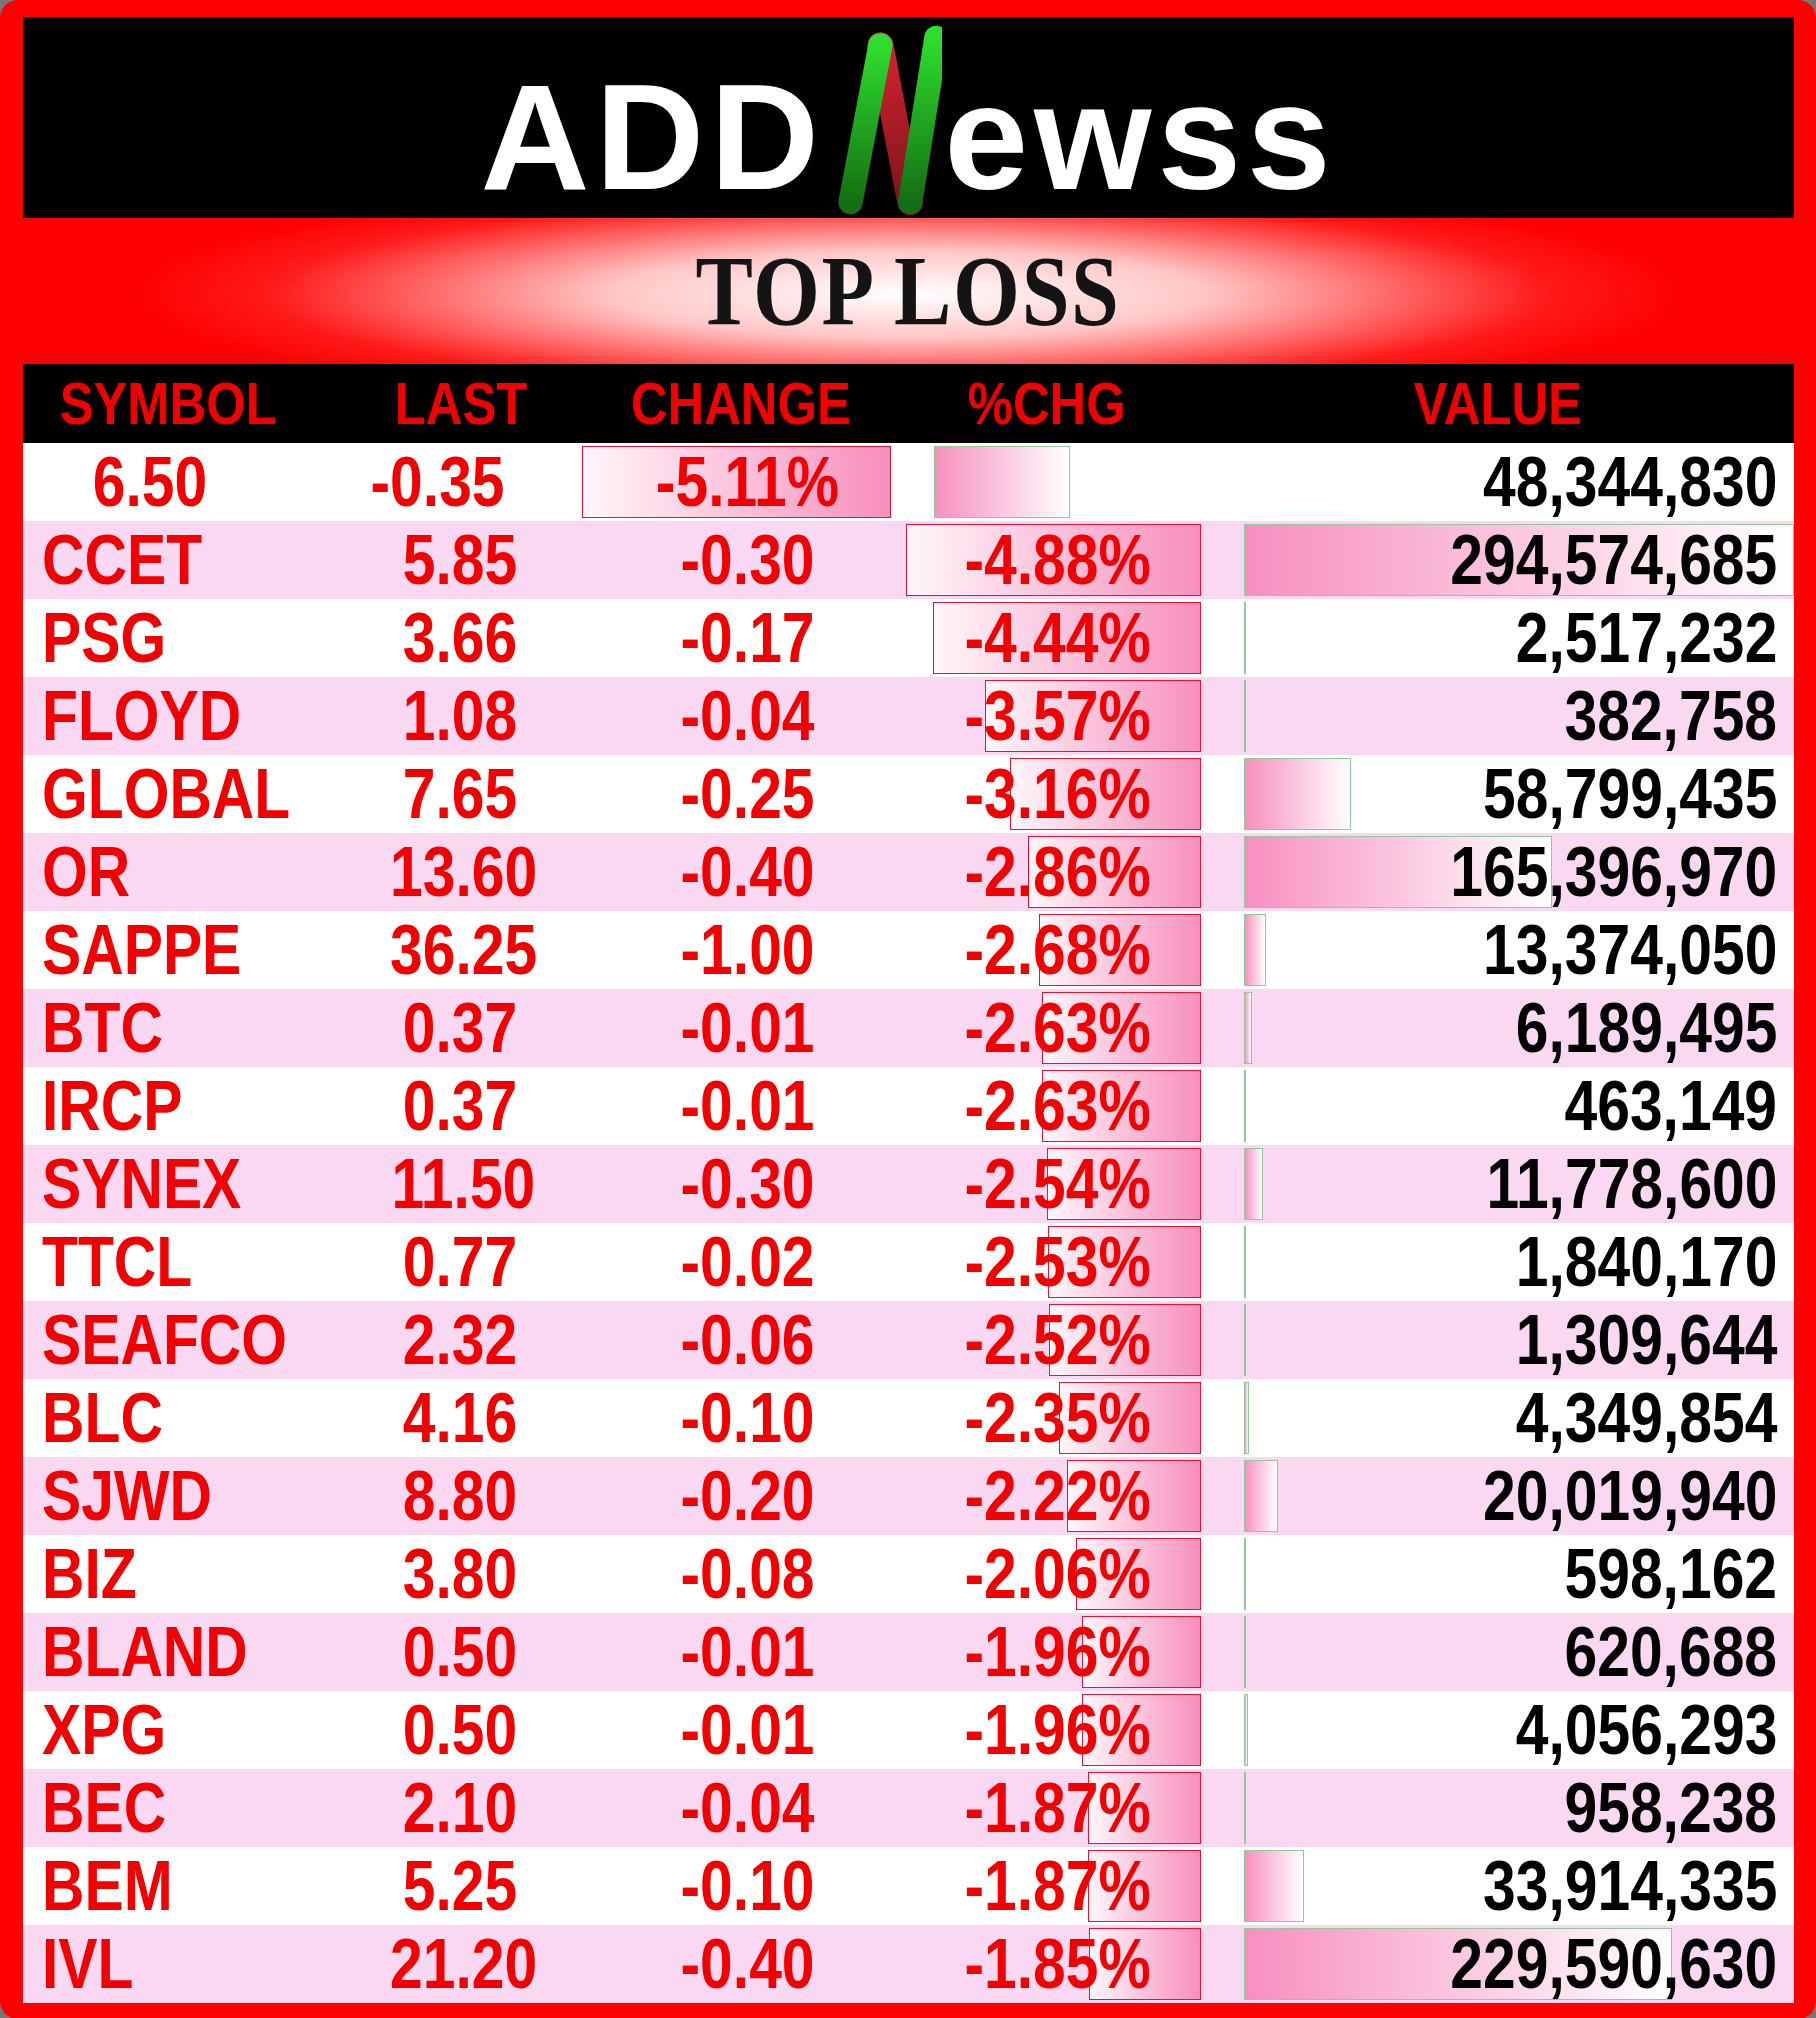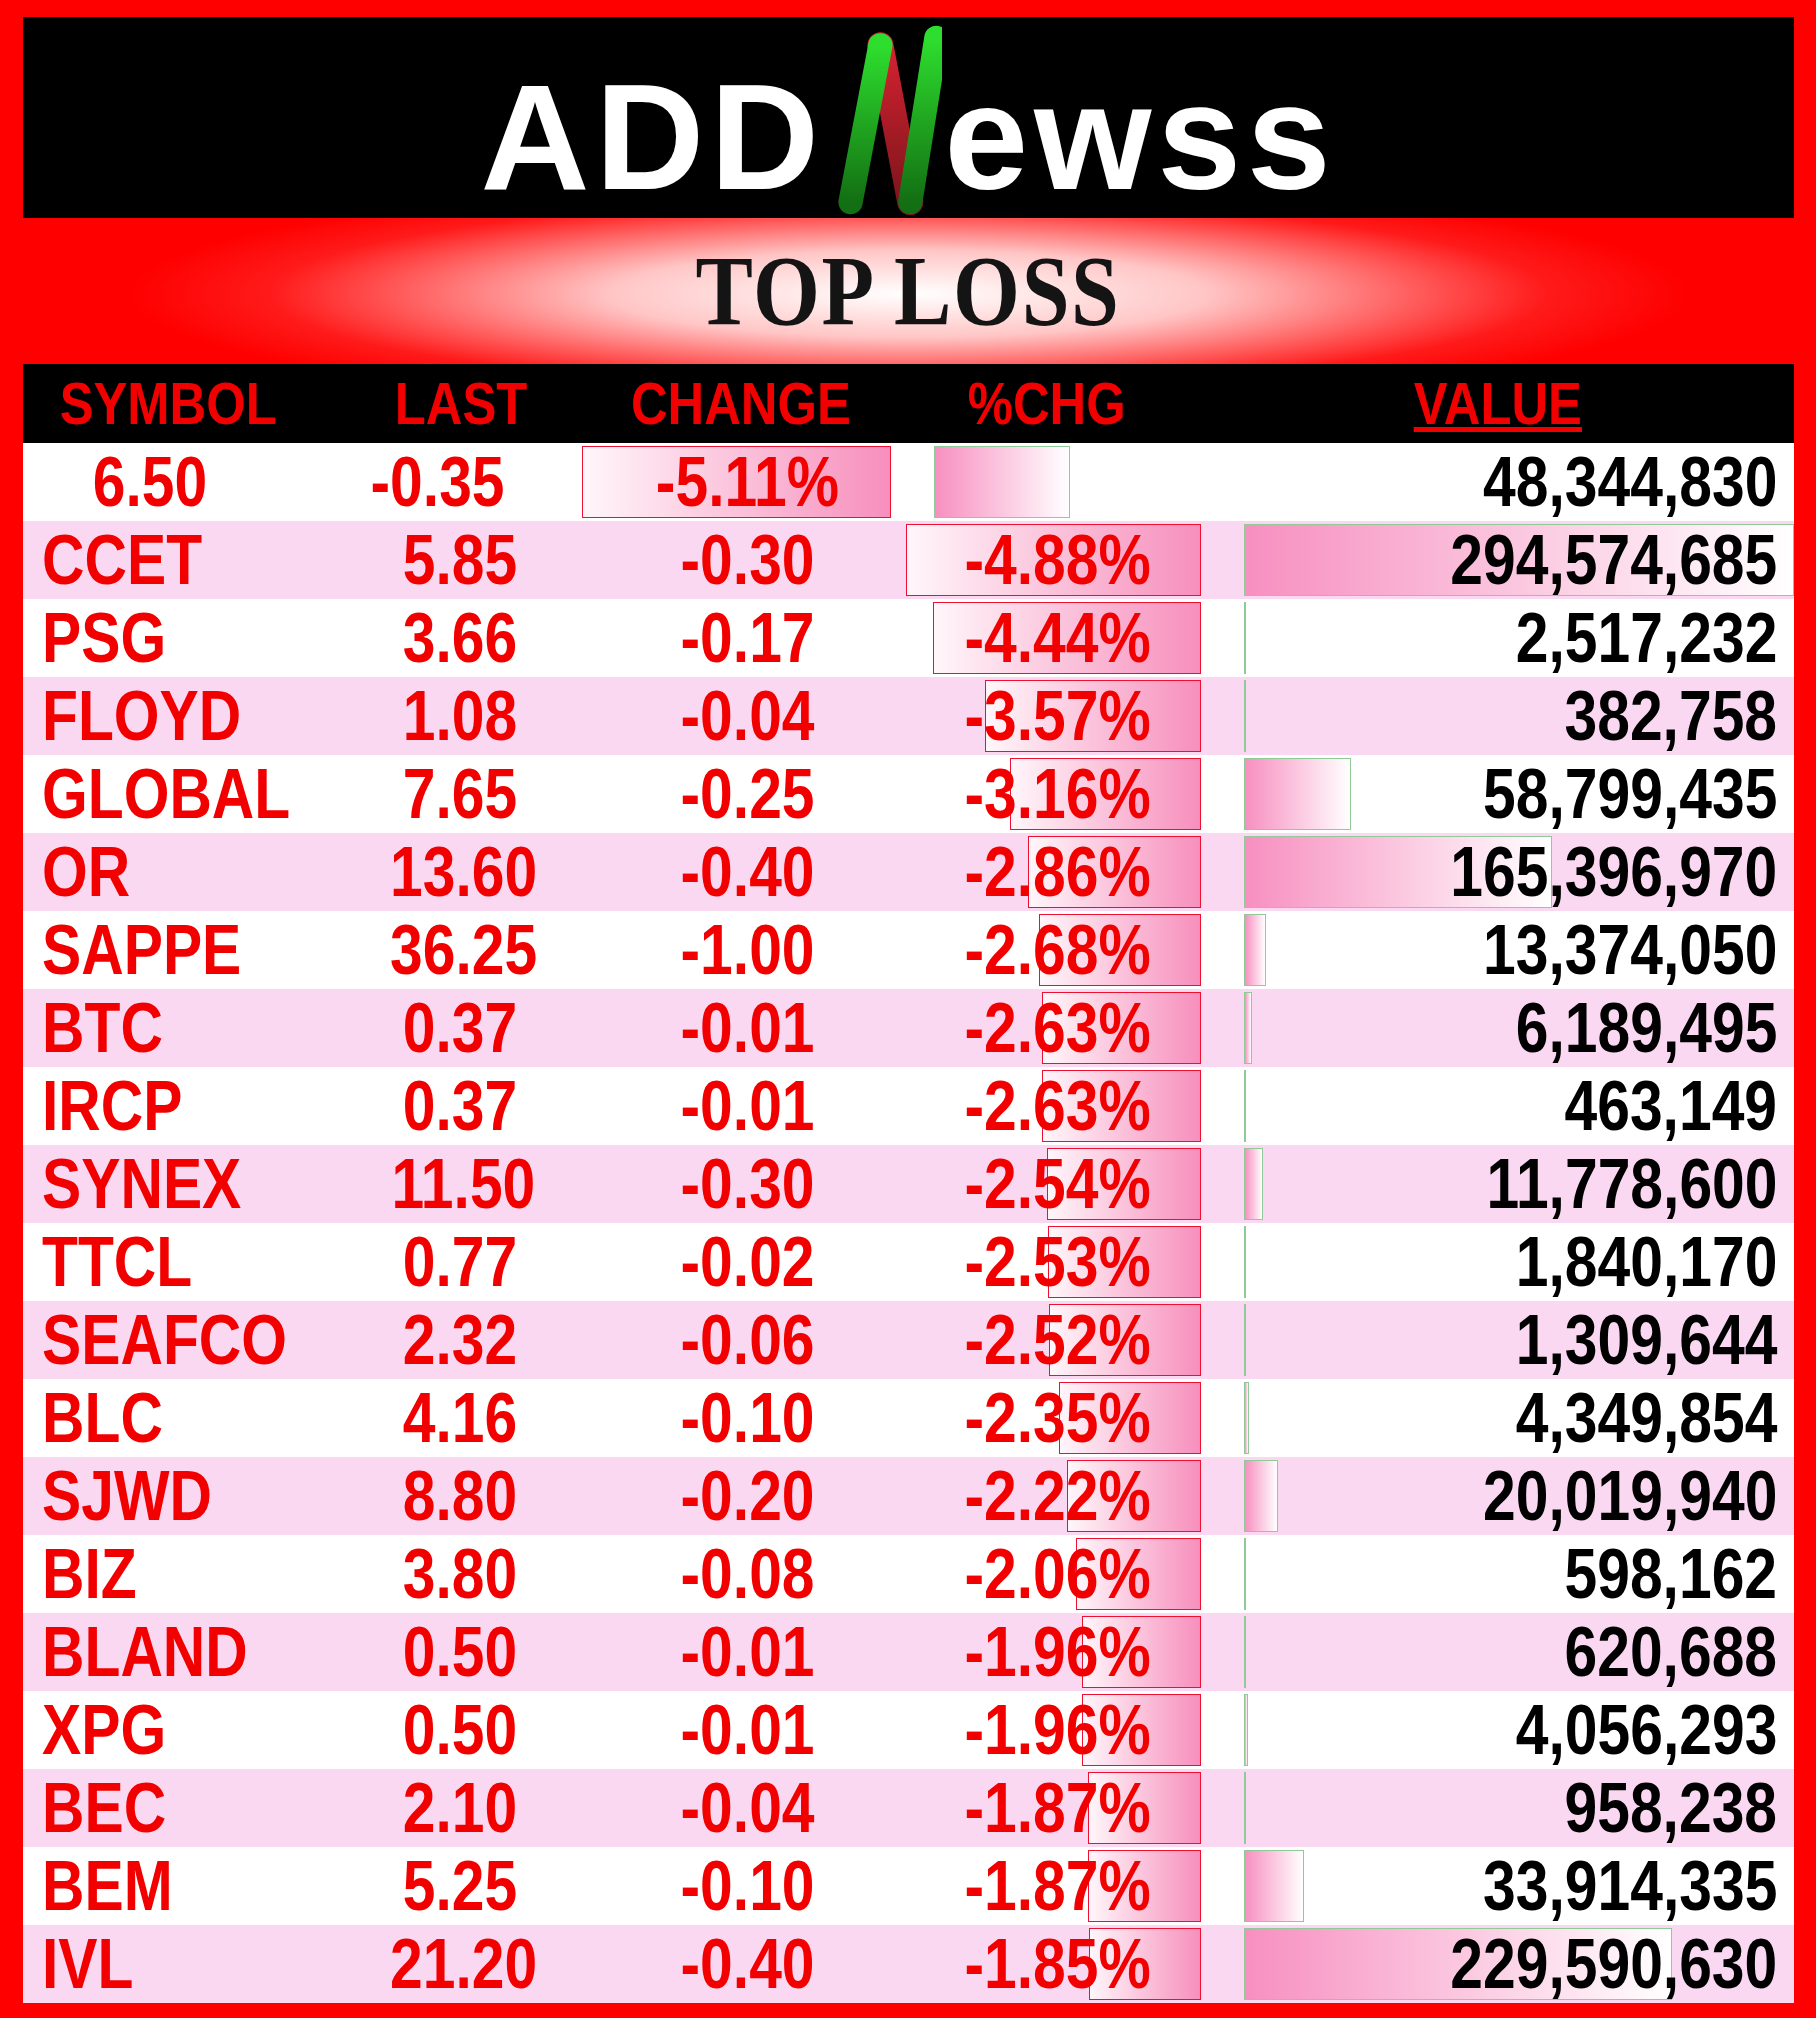--- a/index.html
+++ b/index.html
@@ -4,20 +4,21 @@
 <style>
   html,body{margin:0;padding:0;background:#777;}
   .frame{
     position:relative;
     width:1816px;height:2019px;
     background:#fe0000;
     box-sizing:border-box;
     padding:17px 22px 0 23px;
     font-family:"Liberation Sans", sans-serif;
     overflow:hidden;
+    border-radius:18px;
   }
   
   .logo-panel{
     height:201px;background:#000;
     display:flex;align-items:center;justify-content:center;
   }
   .logo{
     display:flex;align-items:flex-end;
     color:#fff;font-weight:700;font-size:151px;line-height:1;
     letter-spacing:5.7px;
@@ -39,21 +40,21 @@
   }
   
   .thead{
     height:79px;background:#000;color:#f20000;
     display:flex;align-items:center;
     font-weight:700;font-size:59px;
   }
   .thead .hc{display:flex;align-items:center;justify-content:center;text-align:right;}
   .thead .hc span{display:inline-block;transform:scaleX(0.86);}
   .c1{width:310px;} .c2{width:256px;} .c3{width:303px;}
-  .c4{width:309px;} .c5{flex:1;text-decoration:underline;}
+  .c4{width:309px;} .c5{flex:1;}
   .thead .c1{justify-content:flex-start;padding-left:19px;box-sizing:border-box;}
 
   .row{
     height:78px;display:flex;background:#ffffff;
     font-weight:700;font-size:70px;line-height:78px;
   }
   .row.pink{background:#fbd8f2;}
   .cell{position:relative;box-sizing:border-box;white-space:nowrap;}
   .t{display:inline-block;transform:scaleX(0.84);position:relative;z-index:2;}
   .c-symbol{padding-left:19px;color:#f20000;}

